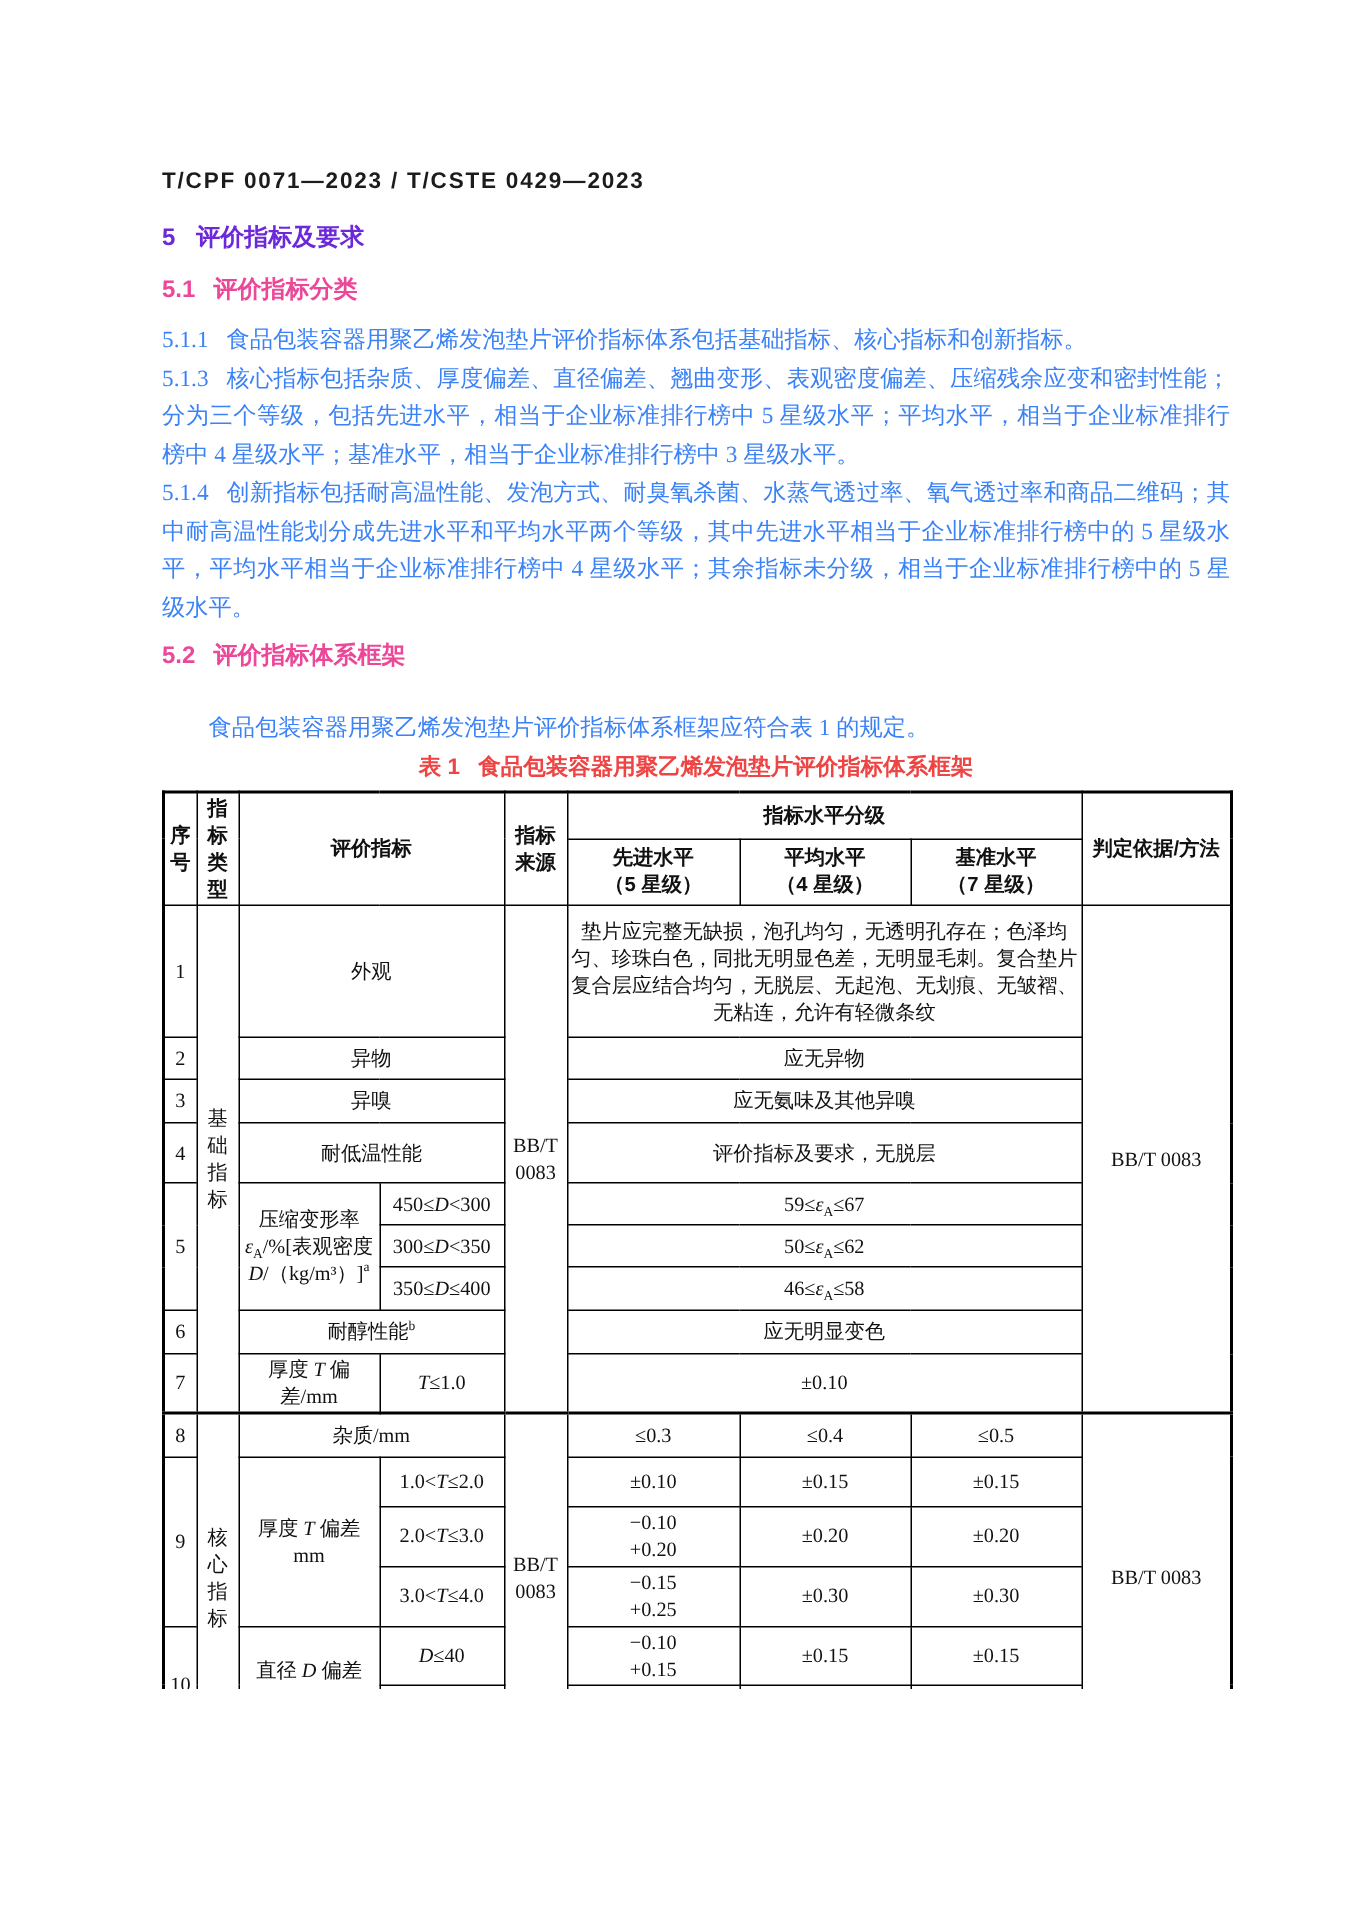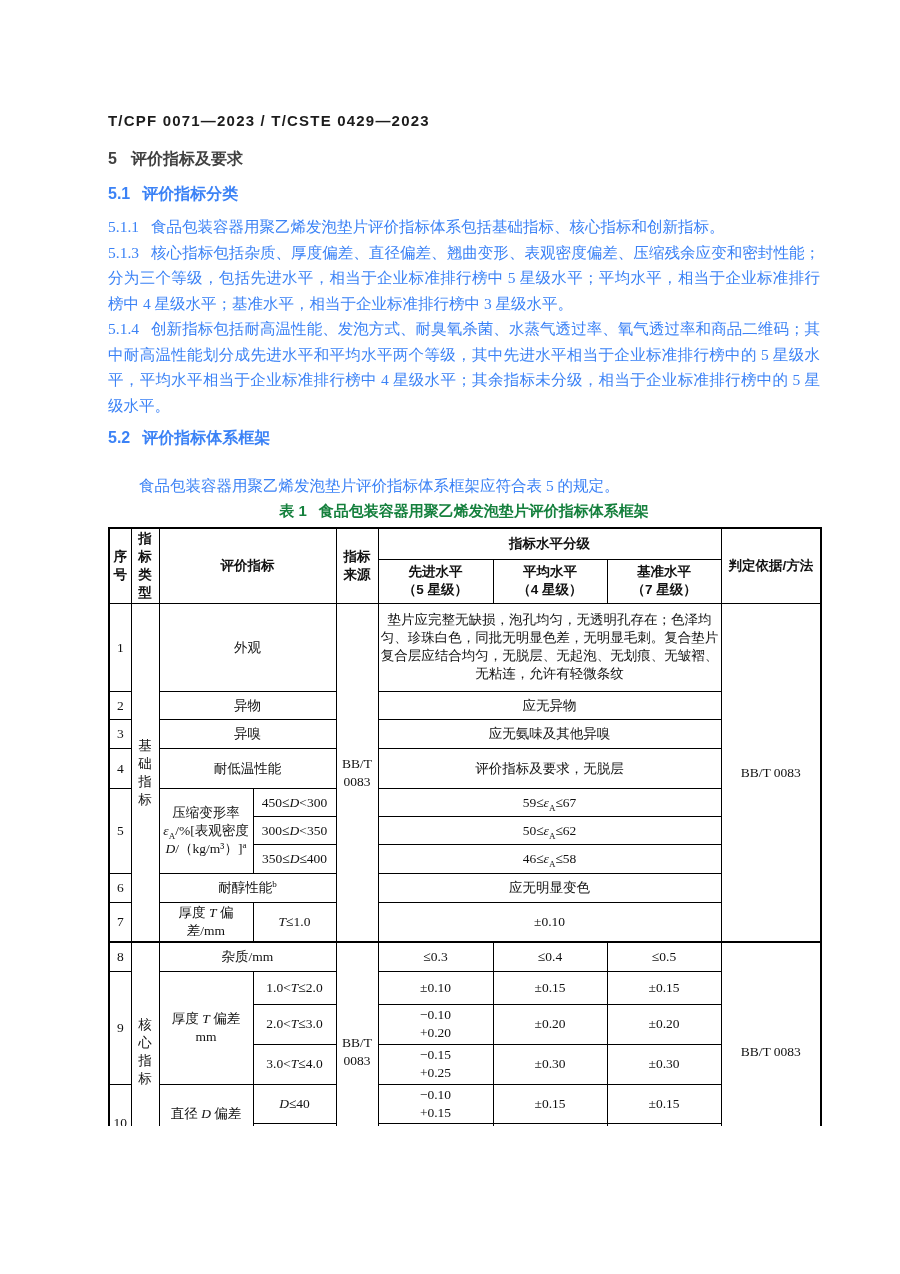--- a/index.html
+++ b/index.html
@@ -3,62 +3,62 @@
 <meta charset="utf-8">
 <style>
   html,body{margin:0;padding:0;background:#ffffff;}
   .page{position:relative;width:900px;height:1126px;background:#ffffff;overflow:hidden;
         font-family:"Liberation Serif","DejaVu Serif",serif;color:#161616;}
   .doc-header{position:absolute;left:108px;top:112px;
         font-family:"Liberation Sans","DejaVu Sans",sans-serif;
         font-weight:bold;font-size:15px;letter-spacing:1.2px;color:#1c1c1c;}
   .text-block{position:absolute;left:108px;top:148px;width:712px;}
   .h-sec{font-family:"Liberation Sans","DejaVu Sans",sans-serif;font-weight:bold;
-        font-size:16px;line-height:22px;margin:0 0 13px 0;color:#404040;}
+        font-size:16px;line-height:22px;margin:0 0 13px 0;color:#6d28d9;}
   .h-sec .pnum{margin-right:14px;}
   .h-sub{font-family:"Liberation Sans","DejaVu Sans",sans-serif;font-weight:bold;
-        font-size:16px;line-height:22px;margin:0 0 9px 0;color:#3b82f6;}
+        font-size:16px;line-height:22px;margin:0 0 9px 0;color:#ec4899;}
   .h-sub .pnum{margin-right:12px;}
   .para{font-size:15.5px;line-height:25.5px;text-align:justify;margin:0;color:#3b82f6;}
   .para .pnum{margin-right:12px;}
   .h-52{margin-top:9px;margin-bottom:24px;}
   .para-indent{text-indent:2em;line-height:26px;}
   .tbl-title{position:absolute;left:108px;top:502px;width:712px;text-align:center;
         font-family:"Liberation Sans","DejaVu Sans",sans-serif;font-weight:bold;
-        font-size:15px;color:#15803d;}
+        font-size:15px;color:#ef4444;}
   .tbl-title .tnum{margin-right:12px;}
   table.main{position:absolute;left:108px;top:527px;width:712px;
         border-collapse:collapse;table-layout:fixed;border:2px solid #000;}
   table.main td{border:1px solid #000;font-size:13.5px;line-height:18px;
         text-align:center;vertical-align:middle;padding:1px 2px;
         white-space:pre-line;color:#111;overflow:hidden;}
   table.main td.hd{font-family:"Liberation Sans","DejaVu Sans",sans-serif;
         font-weight:bold;font-size:13.5px;}
   table.main tr.thick td{border-top-width:2px;}
-  td.vleft{text-align:justify;white-space:normal;padding:3px 7px;line-height:20.5px;font-family:Liberation Mono, monospace;}
+  td.vleft{text-align:justify;white-space:normal;padding:3px 7px;line-height:20.5px;}
   td.cond{white-space:nowrap;font-size:13px;padding:0;}
   table.main sub,table.main sup{font-size:9px;line-height:0;}
   table.main i{font-style:italic;}
   .page-num{position:absolute;left:106px;top:1163px;font-size:14.5px;color:#222;}
 </style>
 </head>
 <body>
 
 <div class="page">
 
   <div class="doc-header">T/CPF 0071—2023 / T/CSTE 0429—2023</div>
 
   <div class="text-block">
     <p class="h-sec"><span class="pnum">5</span><span>评价指标及要求</span></p>
     <p class="h-sub"><span class="pnum">5.1</span><span>评价指标分类</span></p>
     <p class="para"><span class="pnum">5.1.1</span><span>食品包装容器用聚乙烯发泡垫片评价指标体系包括基础指标、核心指标和创新指标。</span></p>
     <p class="para"><span class="pnum">5.1.3</span><span>核心指标包括杂质、厚度偏差、直径偏差、翘曲变形、表观密度偏差、压缩残余应变和密封性能；分为三个等级，包括先进水平，相当于企业标准排行榜中 5 星级水平；平均水平，相当于企业标准排行榜中 4 星级水平；基准水平，相当于企业标准排行榜中 3 星级水平。</span></p>
     <p class="para"><span class="pnum">5.1.4</span><span>创新指标包括耐高温性能、发泡方式、耐臭氧杀菌、水蒸气透过率、氧气透过率和商品二维码；其中耐高温性能划分成先进水平和平均水平两个等级，其中先进水平相当于企业标准排行榜中的 5 星级水平，平均水平相当于企业标准排行榜中 4 星级水平；其余指标未分级，相当于企业标准排行榜中的 5 星级水平。</span></p>
     <p class="h-sub h-52"><span class="pnum">5.2</span><span>评价指标体系框架</span></p>
-    <p class="para para-indent">食品包装容器用聚乙烯发泡垫片评价指标体系框架应符合表 5 的规定。</p>
+    <p class="para para-indent">食品包装容器用聚乙烯发泡垫片评价指标体系框架应符合表 1 的规定。</p>
   </div>
 
   <div class="tbl-title"><span class="tnum">表 1</span><span>食品包装容器用聚乙烯发泡垫片评价指标体系框架</span></div>
 
   <table class="main">
     <colgroup>
       <col style="width:22px">
         <col style="width:28px">
         <col style="width:94px">
         <col style="width:83px">

